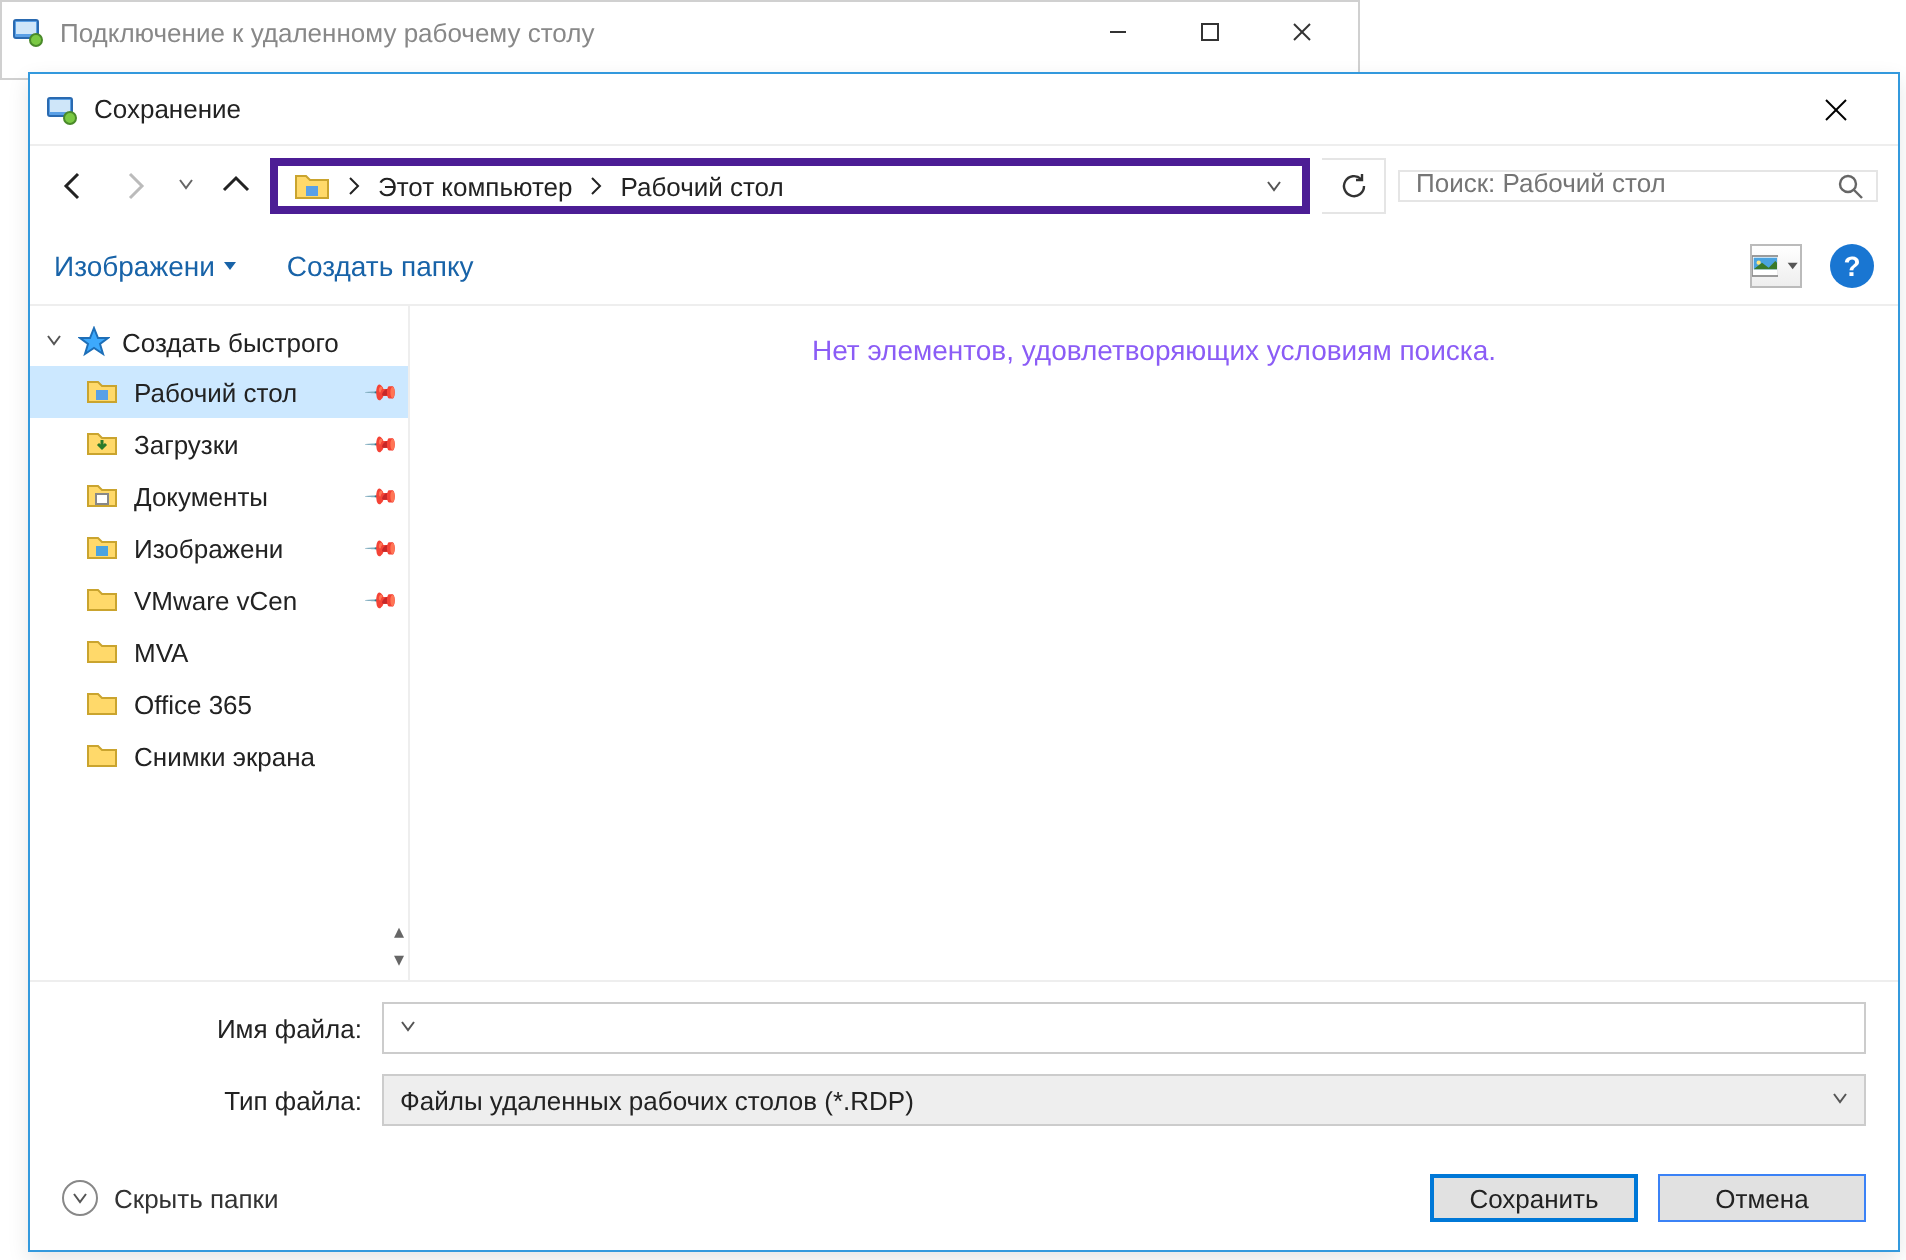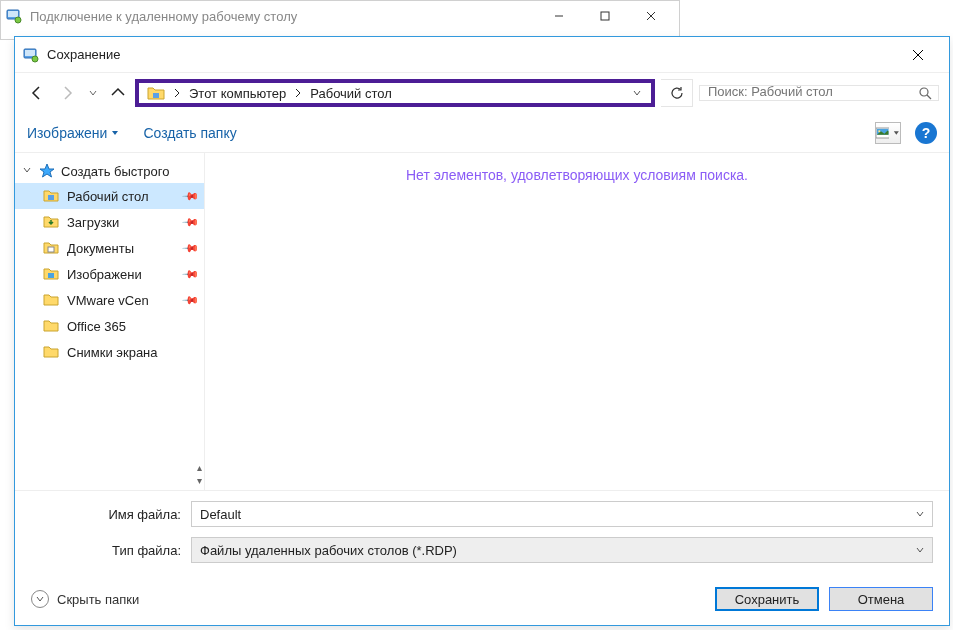--- a/index.html
+++ b/index.html
@@ -421,20 +421,28 @@
             </span>
             <span>VMware vCen</span>
             <span class="pin">📌</span>
           </div>
           <div class="tree-item">
             <span class="tree-icon">
               <svg width="16" height="16" viewBox="0 0 16 16">
                 <path d="M1 3 h5 l2 2 h7 v8 H1 z" fill="#ffd96a" stroke="#caa42e"></path>
               </svg>
             </span>
+            <span>MVA</span>
+          </div>
+          <div class="tree-item">
+            <span class="tree-icon">
+              <svg width="16" height="16" viewBox="0 0 16 16">
+                <path d="M1 3 h5 l2 2 h7 v8 H1 z" fill="#ffd96a" stroke="#caa42e"></path>
+              </svg>
+            </span>
             <span>Office 365</span>
           </div>
           <div class="tree-item">
             <span class="tree-icon">
               <svg width="16" height="16" viewBox="0 0 16 16">
                 <path d="M1 3 h5 l2 2 h7 v8 H1 z" fill="#ffd96a" stroke="#caa42e"></path>
               </svg>
             </span>
             <span>Снимки экрана</span>
           </div>
@@ -446,21 +454,20 @@
     </div>
     <div class="content">
       <div>Нет элементов, удовлетворяющих условиям поиска.</div>
     </div>
   </div>
 
   <div class="bottom">
     <div class="form-row">
       <div class="form-label">Имя файла:</div>
       <div class="combo">
-        <span class="text">Default</span>
         <span class="arrow">
           <svg width="8" height="8" viewBox="0 0 8 8">
               <path d="M1 2 L4 6 L7 2" fill="none" stroke="#555" stroke-width="1"></path>
             </svg>
         </span>
       </div>
     </div>
     <div class="form-row">
       <div class="form-label">Тип файла:</div>
       <div class="combo grey">

